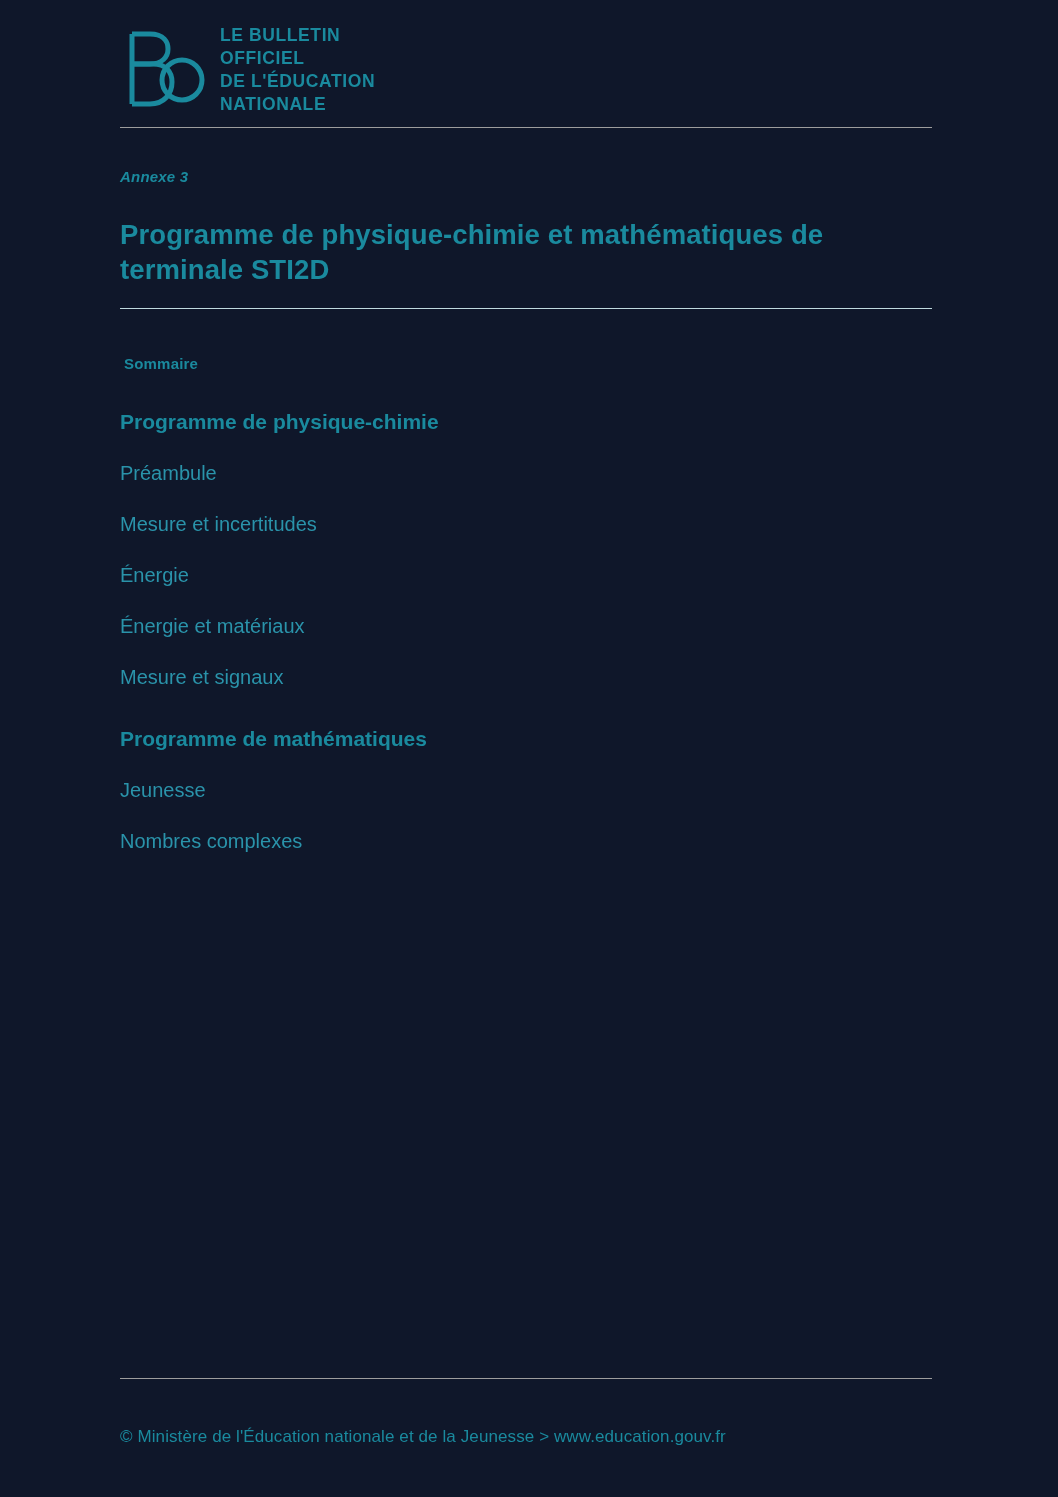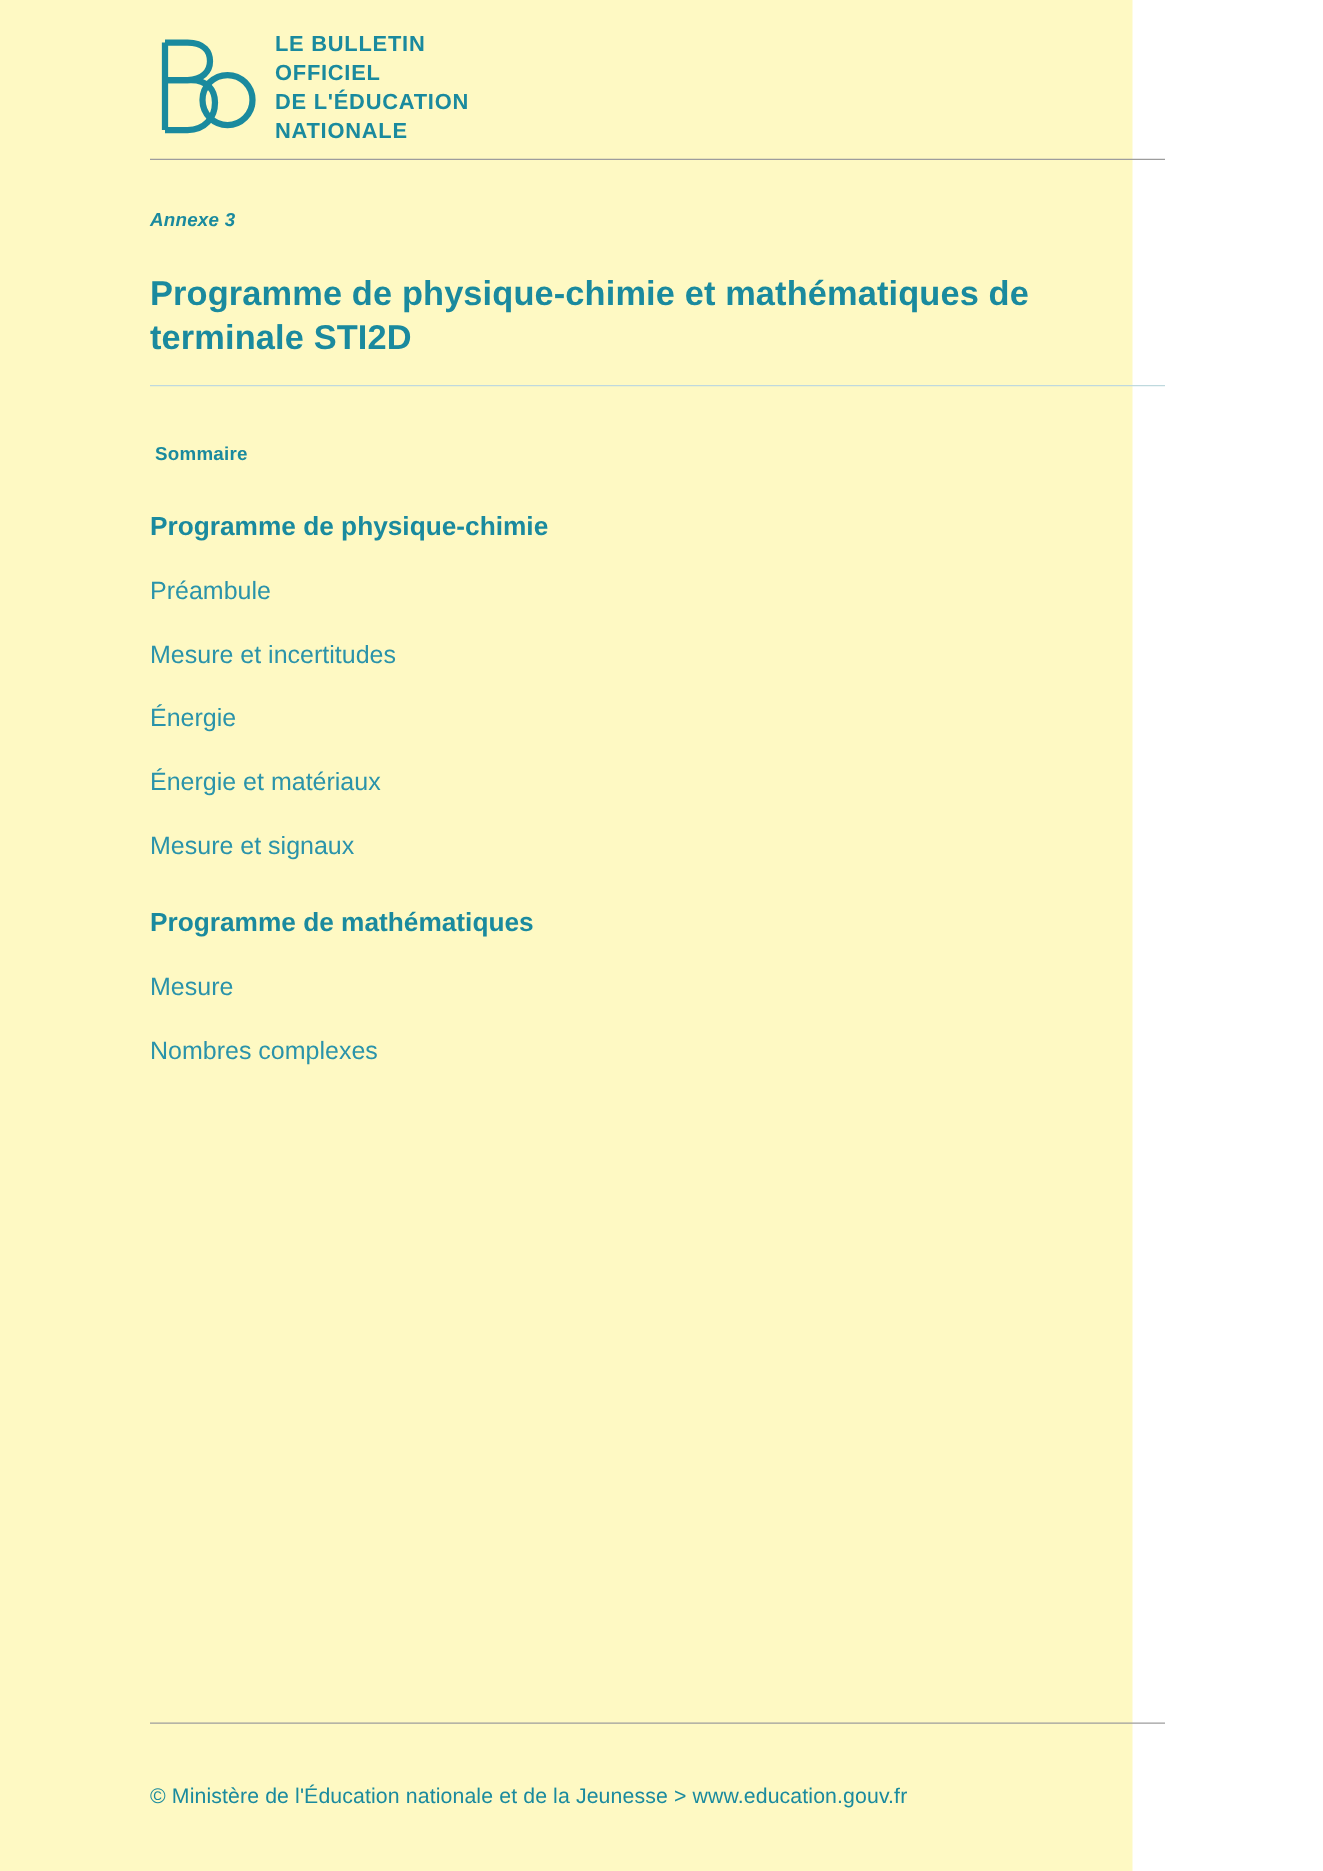--- a/index.html
+++ b/index.html
@@ -12,23 +12,23 @@
     height: 1497px;
     font-family: "Liberation Sans", sans-serif;
     color: #1a8a9e;
     position: relative;
     overflow: hidden;
   }
 
   .page {
     position: absolute;
     inset: 0;
-    width: 906px;
+    width: 1058px;
     height: 1497px;
-    background: #fef9c3;
+    background: #0f172a;
   }
 
   
   .header {
     position: absolute;
     left: 120px;
     top: 22px;
     width: 812px;
     height: 104px;
   }
@@ -204,21 +204,21 @@
     <p class="sommaire-label">Sommaire</p>
 
     <ul class="toc">
       <li class="toc-h2">Programme de physique-chimie</li>
       <li class="toc-item first-after-h2">Préambule</li>
       <li class="toc-item">Mesure et incertitudes</li>
       <li class="toc-item">Énergie</li>
       <li class="toc-item">Énergie et matériaux</li>
       <li class="toc-item">Mesure et signaux</li>
       <li class="toc-h2">Programme de mathématiques</li>
-      <li class="toc-item">Mesure</li>
+      <li class="toc-item">Jeunesse</li>
       <li class="toc-item">Nombres complexes</li>
     </ul>
 
   </div>
 
   <div class="footer-rule"></div>
   <div class="footer">© Ministère de l'Éducation nationale et de la Jeunesse &gt; www.education.gouv.fr</div>
 
 </div>
 

